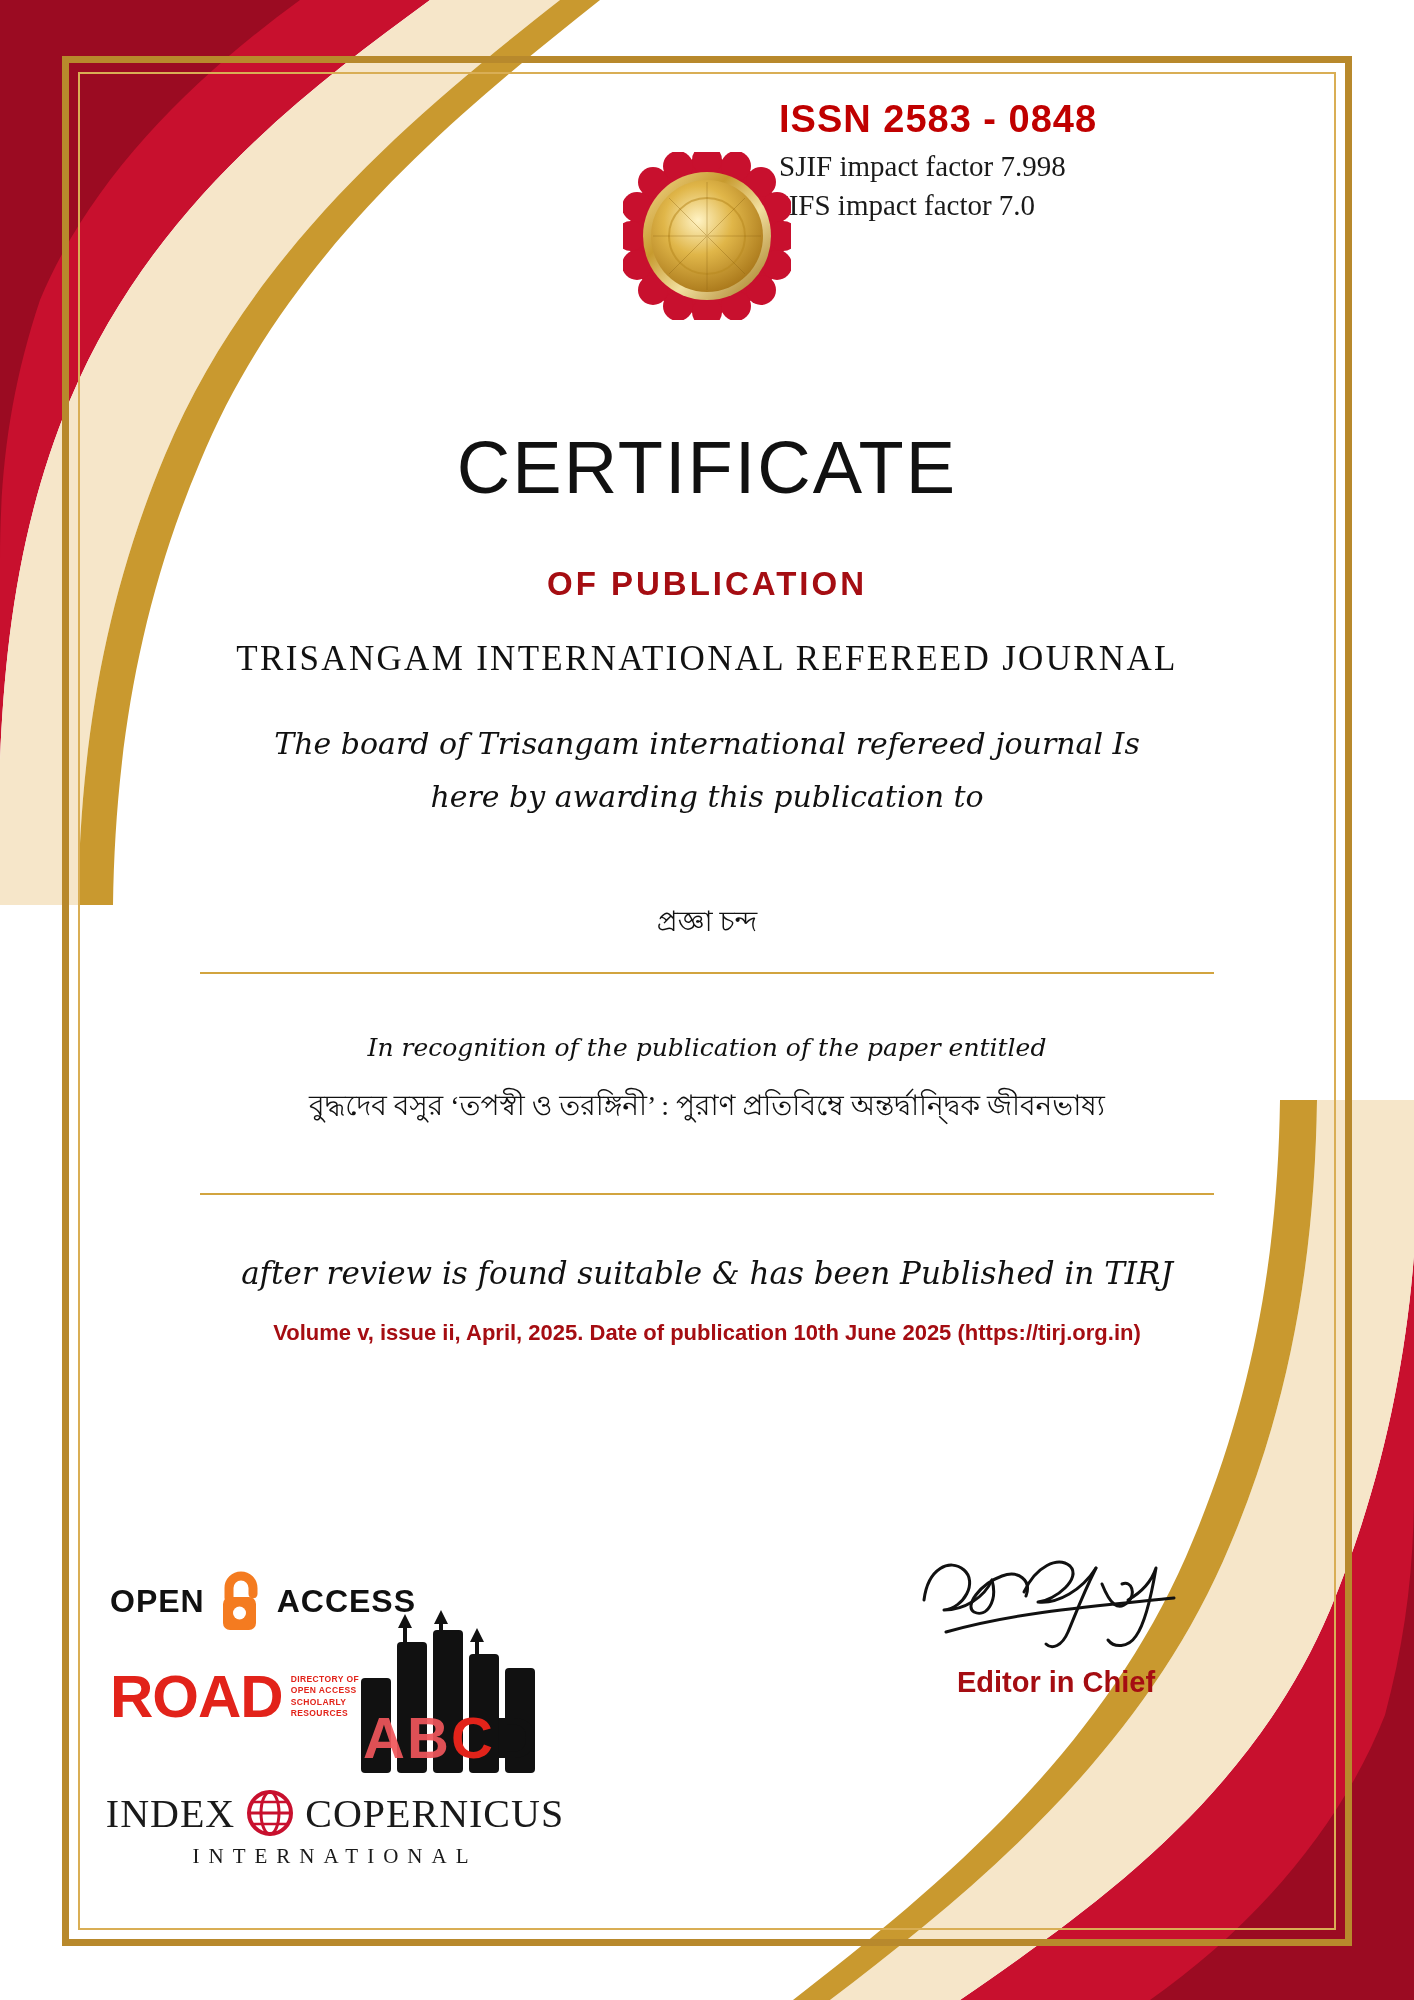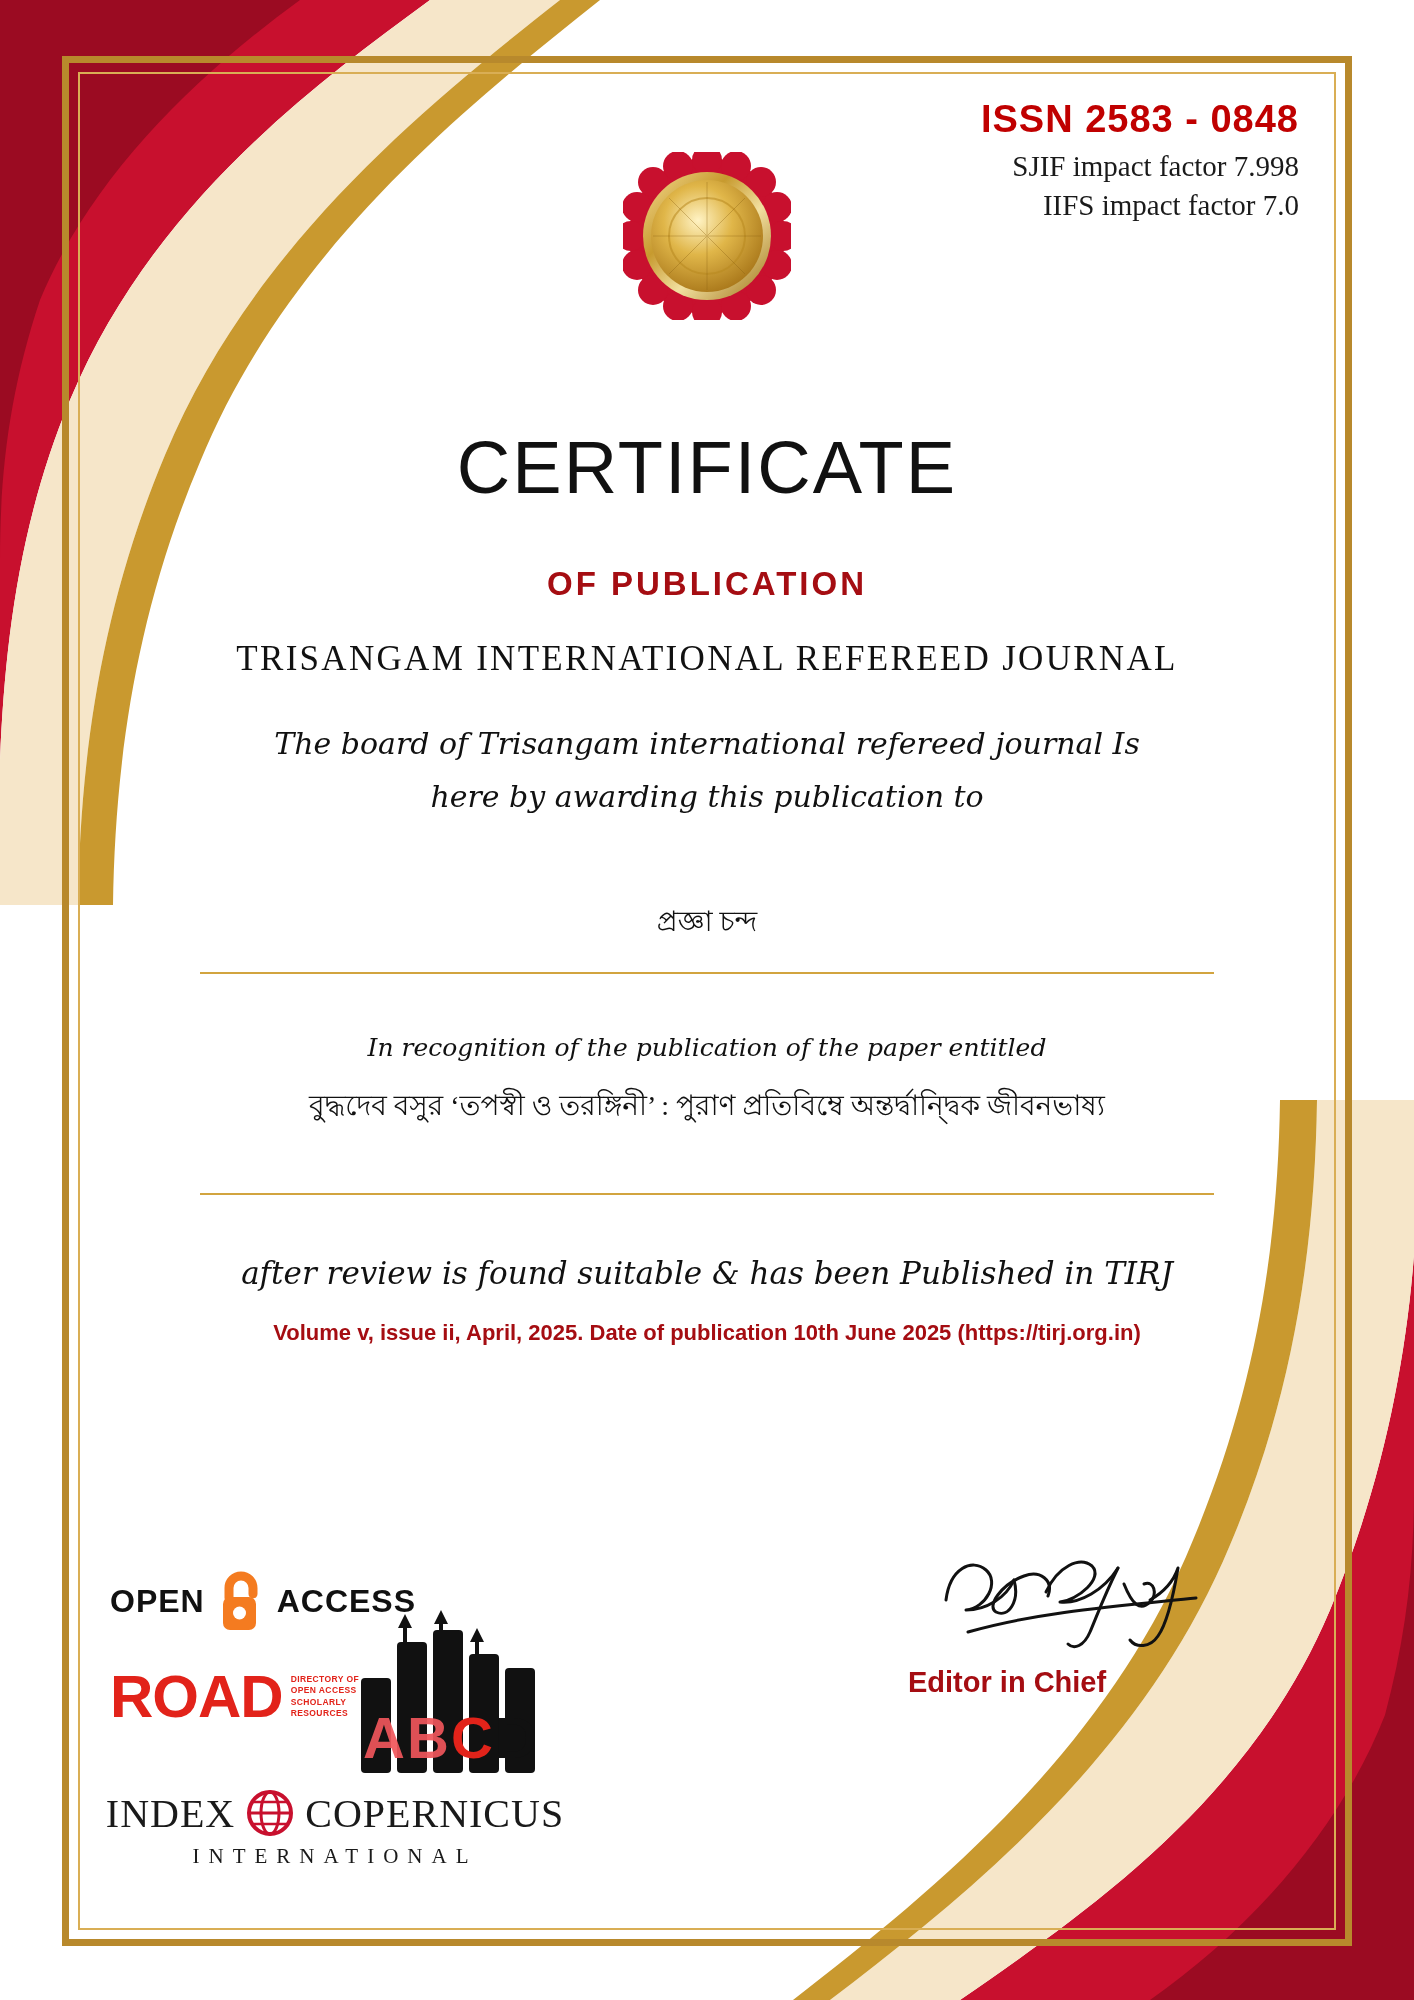--- a/index.html
+++ b/index.html
@@ -38,21 +38,20 @@
     width: 1258px; height: 1858px;
     border: 2px solid #d9ae55;
     box-sizing: border-box;
   }
 
   
   .issn-block {
     position: absolute;
     right: 115px;
     top: 98px;
-    text-align: right;
     width: 520px;
   }
   .issn {
     font-family: "Liberation Sans", sans-serif;
     font-weight: bold;
     font-size: 38px;
     color: #c00000;
     letter-spacing: 1px;
     margin-bottom: 6px;
   }
@@ -242,23 +241,24 @@
     font-family: "Liberation Serif", serif;
     font-size: 21px;
     letter-spacing: 9px;
     color: #1a1a1a;
     margin-top: 6px;
   }
 
   
   .signature-block {
     position: absolute;
-    right: 166px;
+    right: 188px;
     top: 1540px;
     width: 340px;
+    text-align: center;
   }
   .sig-svg { display:block; margin: 0 auto; }
   .editor-title {
     font-family: "Liberation Sans", sans-serif;
     font-weight: bold;
     font-size: 29px;
     color: #a50d12;
     margin-top: 6px;
   }
 </style>

